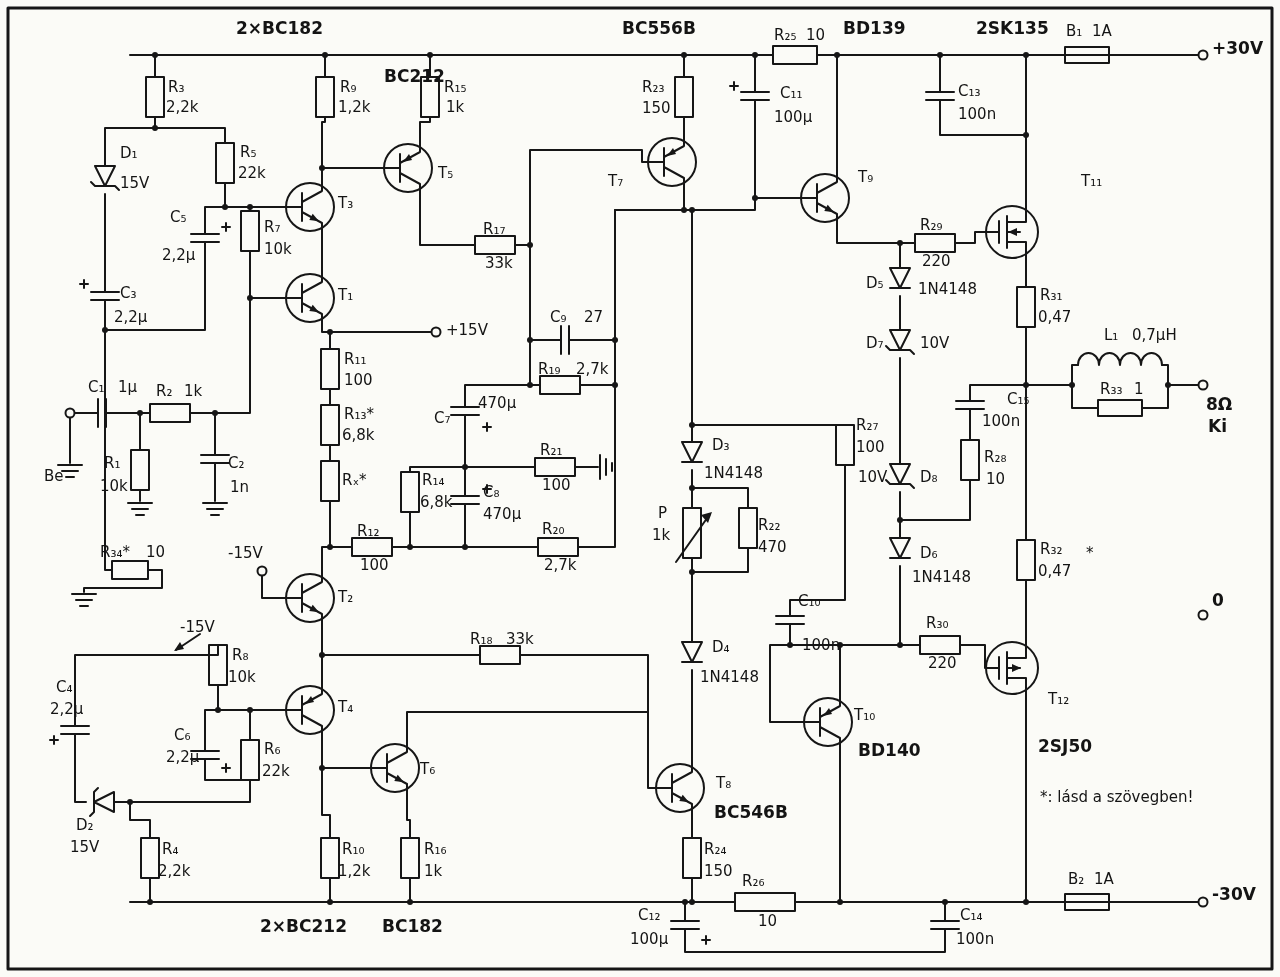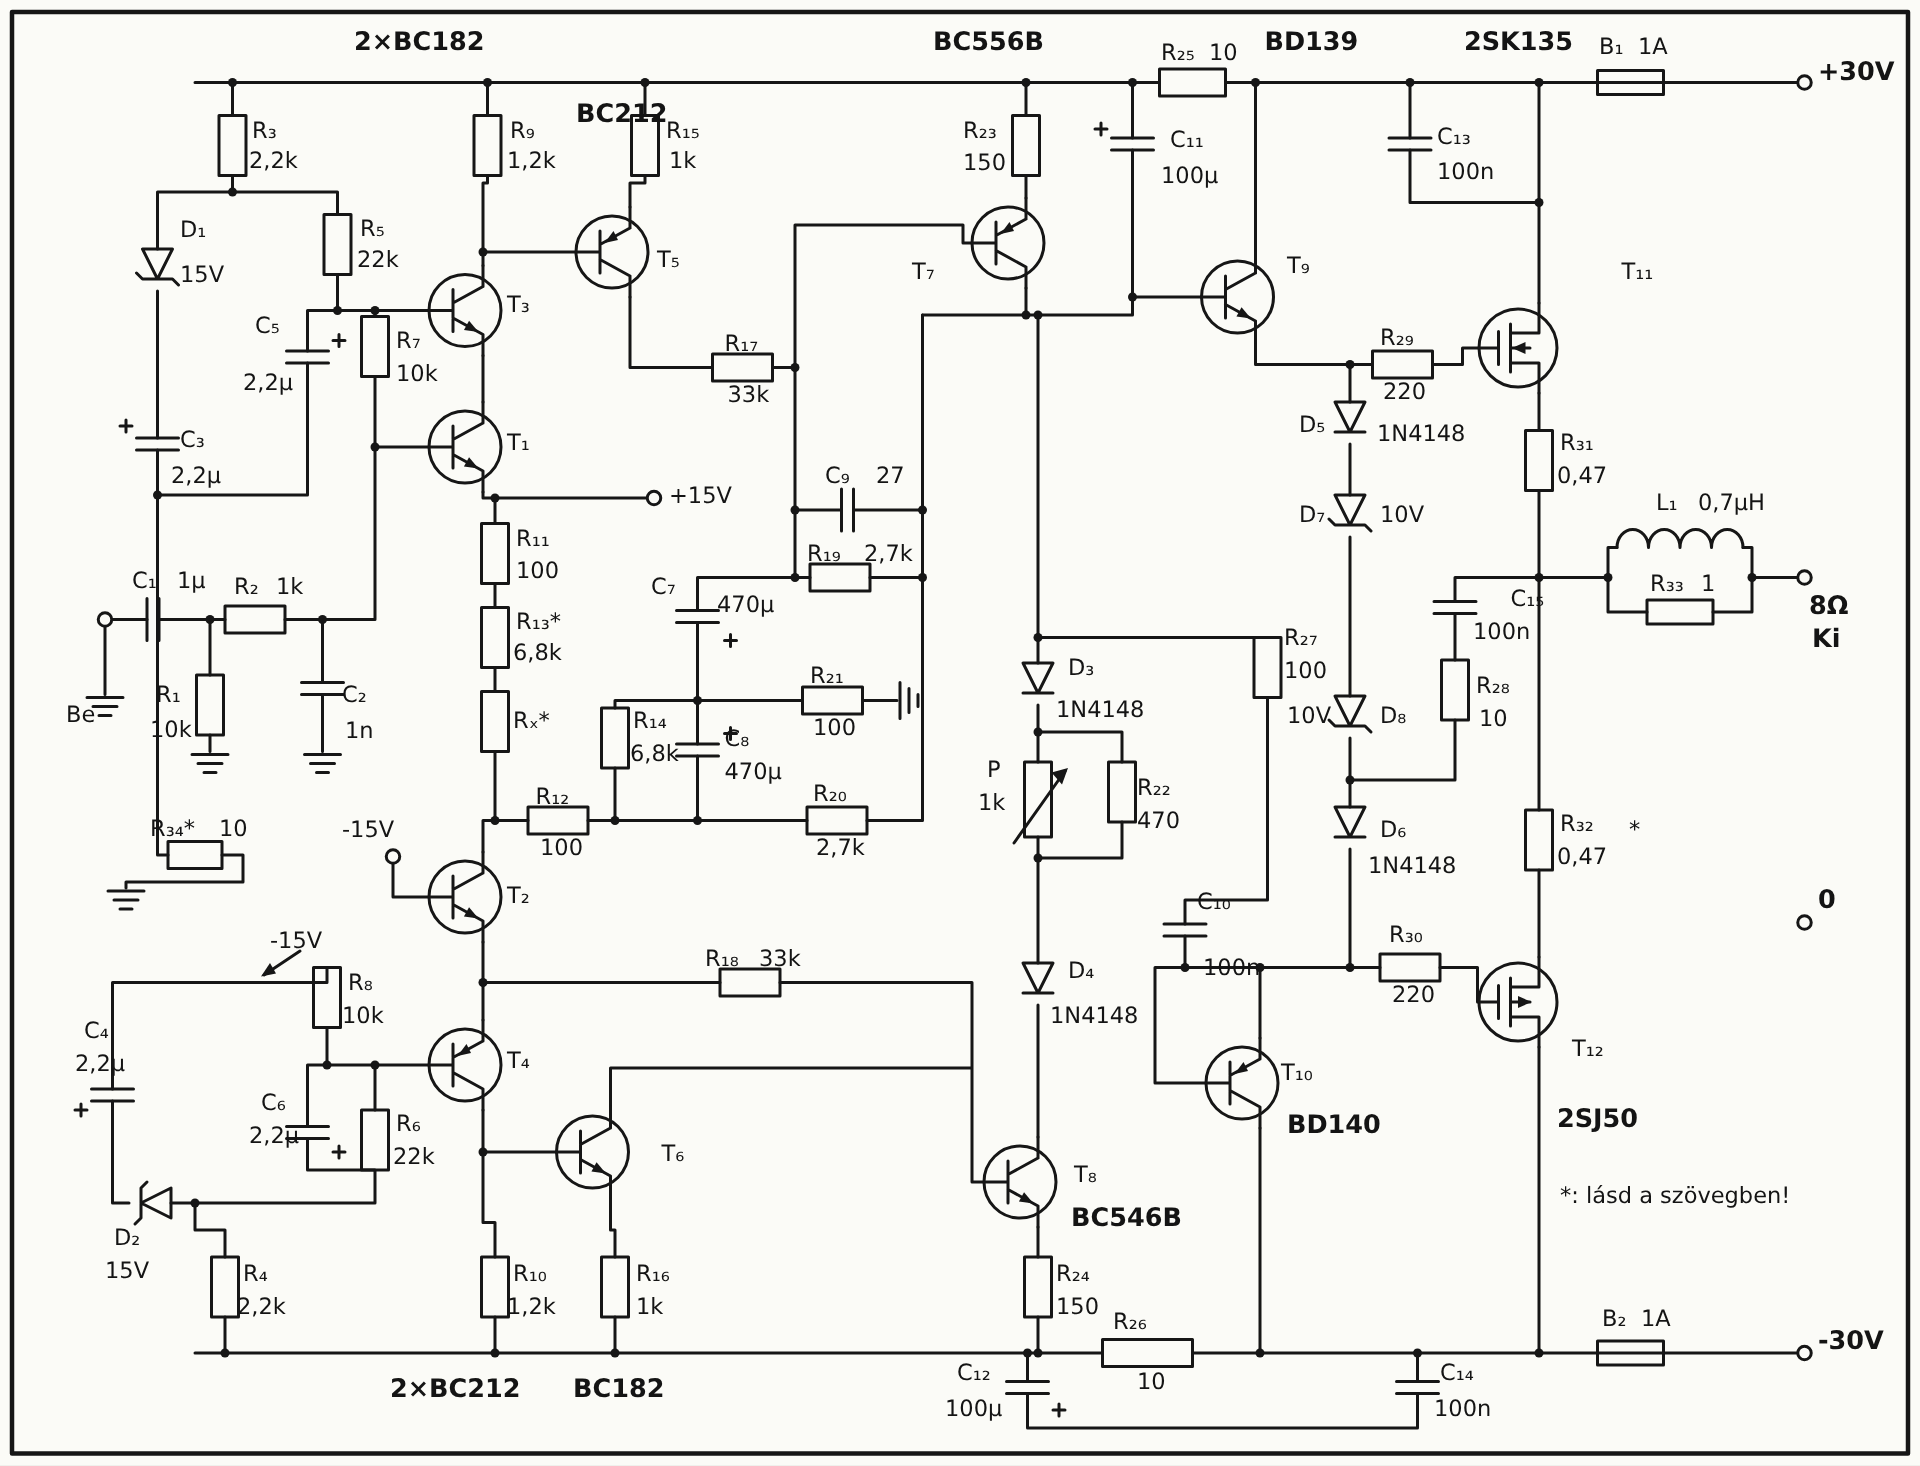--- a/index.html
+++ b/index.html
@@ -291,21 +291,21 @@
       <span class="lbl" style="left: 576px; top: 362px;">2,7k</span>
       <span class="lbl" style="left: 344px; top: 352px;">R₁₁</span>
       <span class="lbl" style="left: 344px; top: 373px;">100</span>
       <span class="lbl" style="left: 88px; top: 380px;">C₁</span>
       <span class="lbl" style="left: 118px; top: 380px;">1µ</span>
       <span class="lbl" style="left: 156px; top: 384px;">R₂</span>
       <span class="lbl" style="left: 184px; top: 384px;">1k</span>
       <span class="lbl" style="left: 44px; top: 428px; margin-top: 41px;">Be</span>
       <span class="lbl" style="left: 344px; top: 407px;">R₁₃*</span>
       <span class="lbl" style="left: 342px; top: 428px;">6,8k</span>
-      <span class="lbl" style="left: 434px; top: 384px;">C₇</span>
+      <span class="lbl" style="left: 434px; top: 411px;">C₇</span>
       <span class="lbl" style="left: 478px; top: 396px;">470µ</span>
       <span class="lbl" style="left: 104px; top: 456px;">R₁</span>
       <span class="lbl" style="left: 100px; top: 479px;">10k</span>
       <span class="lbl" style="left: 228px; top: 456px;">C₂</span>
       <span class="lbl" style="left: 230px; top: 480px;">1n</span>
       <span class="lbl" style="left: 342px; top: 473px;">Rₓ*</span>
       <span class="lbl" style="left: 422px; top: 473px;">R₁₄</span>
       <span class="lbl" style="left: 420px; top: 495px;">6,8k</span>
       <span class="lbl" style="left: 483px; top: 485px;">C₈</span>
       <span class="lbl" style="left: 483px; top: 507px;">470µ</span>
@@ -324,21 +324,21 @@
       <span class="lbl" style="left: 506px; top: 632px;">33k</span>
       <span class="lbl" style="left: 232px; top: 648px;">R₈</span>
       <span class="lbl" style="left: 228px; top: 670px;">10k</span>
       <span class="lbl" style="left: 338px; top: 700px;">T₄</span>
       <span class="lbl" style="left: 56px; top: 680px;">C₄</span>
       <span class="lbl" style="left: 50px; top: 702px;">2,2µ</span>
       <span class="lbl" style="left: 174px; top: 728px;">C₆</span>
       <span class="lbl" style="left: 166px; top: 750px;">2,2µ</span>
       <span class="lbl" style="left: 264px; top: 742px;">R₆</span>
       <span class="lbl" style="left: 262px; top: 764px;">22k</span>
-      <span class="lbl" style="left: 441px; top: 762px;">T₆</span>
+      <span class="lbl" style="left: 420px; top: 762px;">T₆</span>
       <span class="lbl" style="left: 76px; top: 818px;">D₂</span>
       <span class="lbl" style="left: 70px; top: 840px;">15V</span>
       <span class="lbl" style="left: 162px; top: 842px;">R₄</span>
       <span class="lbl" style="left: 158px; top: 864px;">2,2k</span>
       <span class="lbl" style="left: 342px; top: 842px;">R₁₀</span>
       <span class="lbl" style="left: 338px; top: 864px;">1,2k</span>
       <span class="lbl" style="left: 424px; top: 842px;">R₁₆</span>
       <span class="lbl" style="left: 424px; top: 864px;">1k</span>
       <span class="lbl h" style="left: 260px; top: 918px;">2×BC212</span>
       <span class="lbl h" style="left: 382px; top: 918px;">BC182</span>

